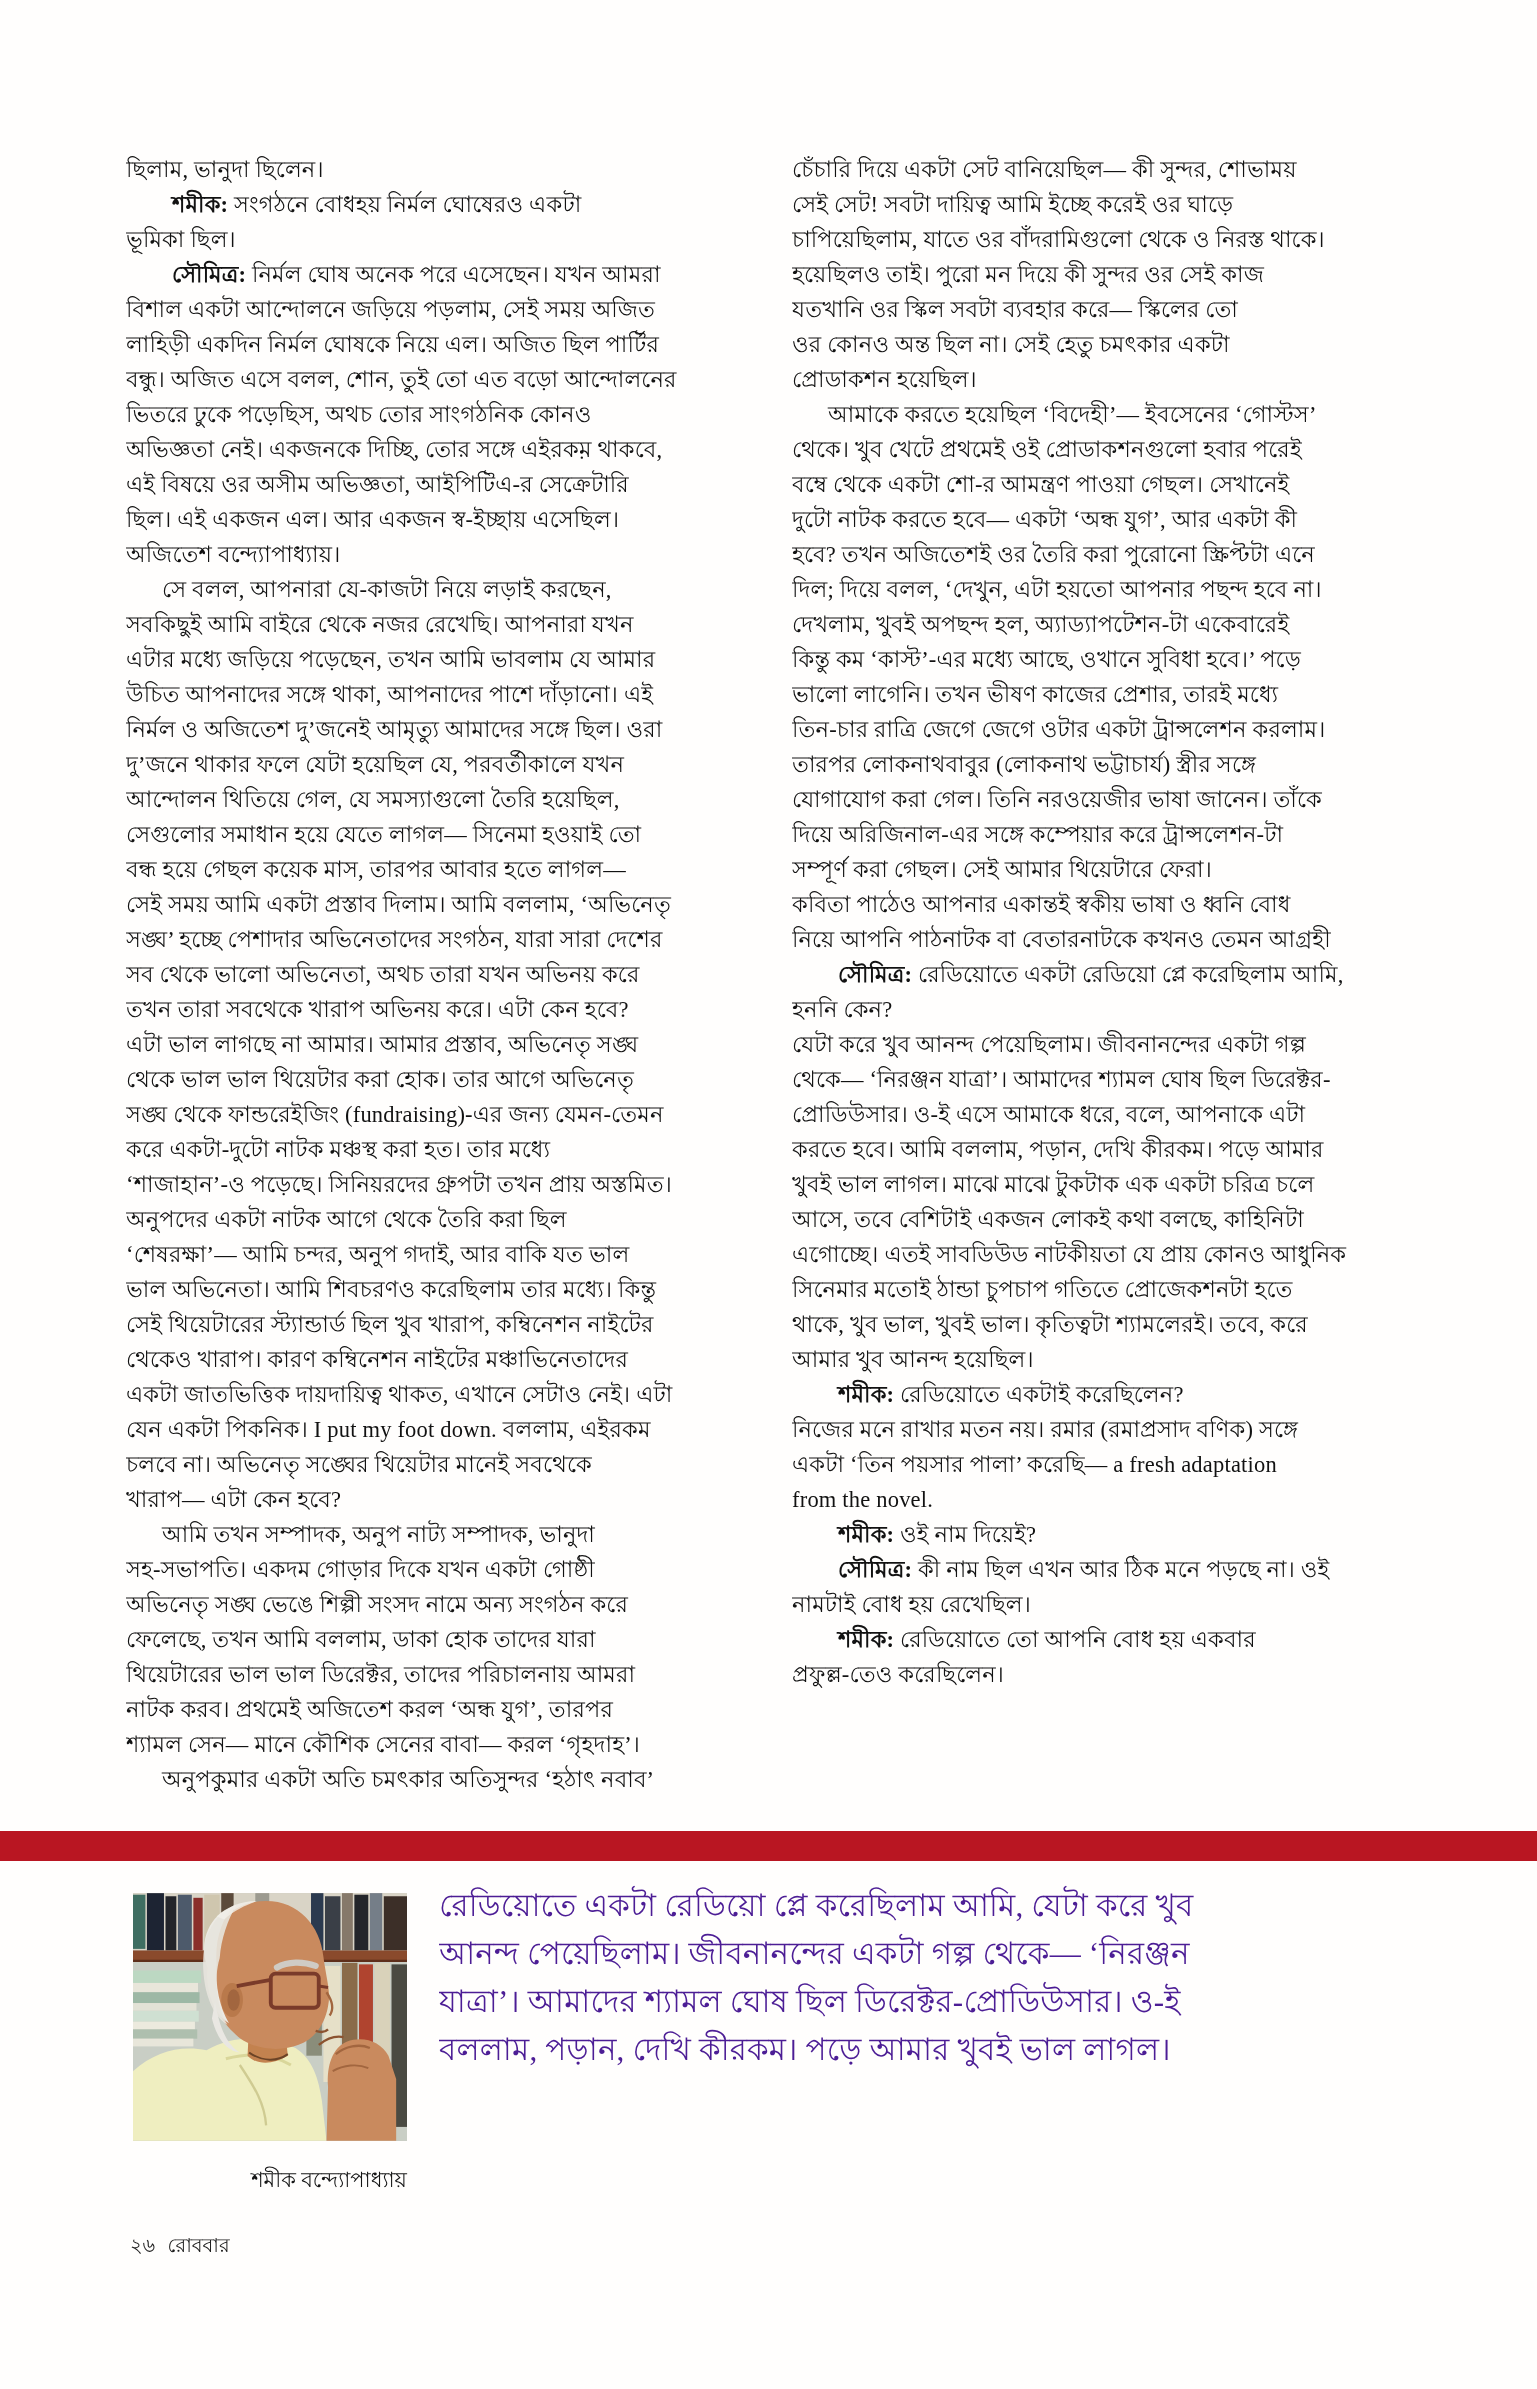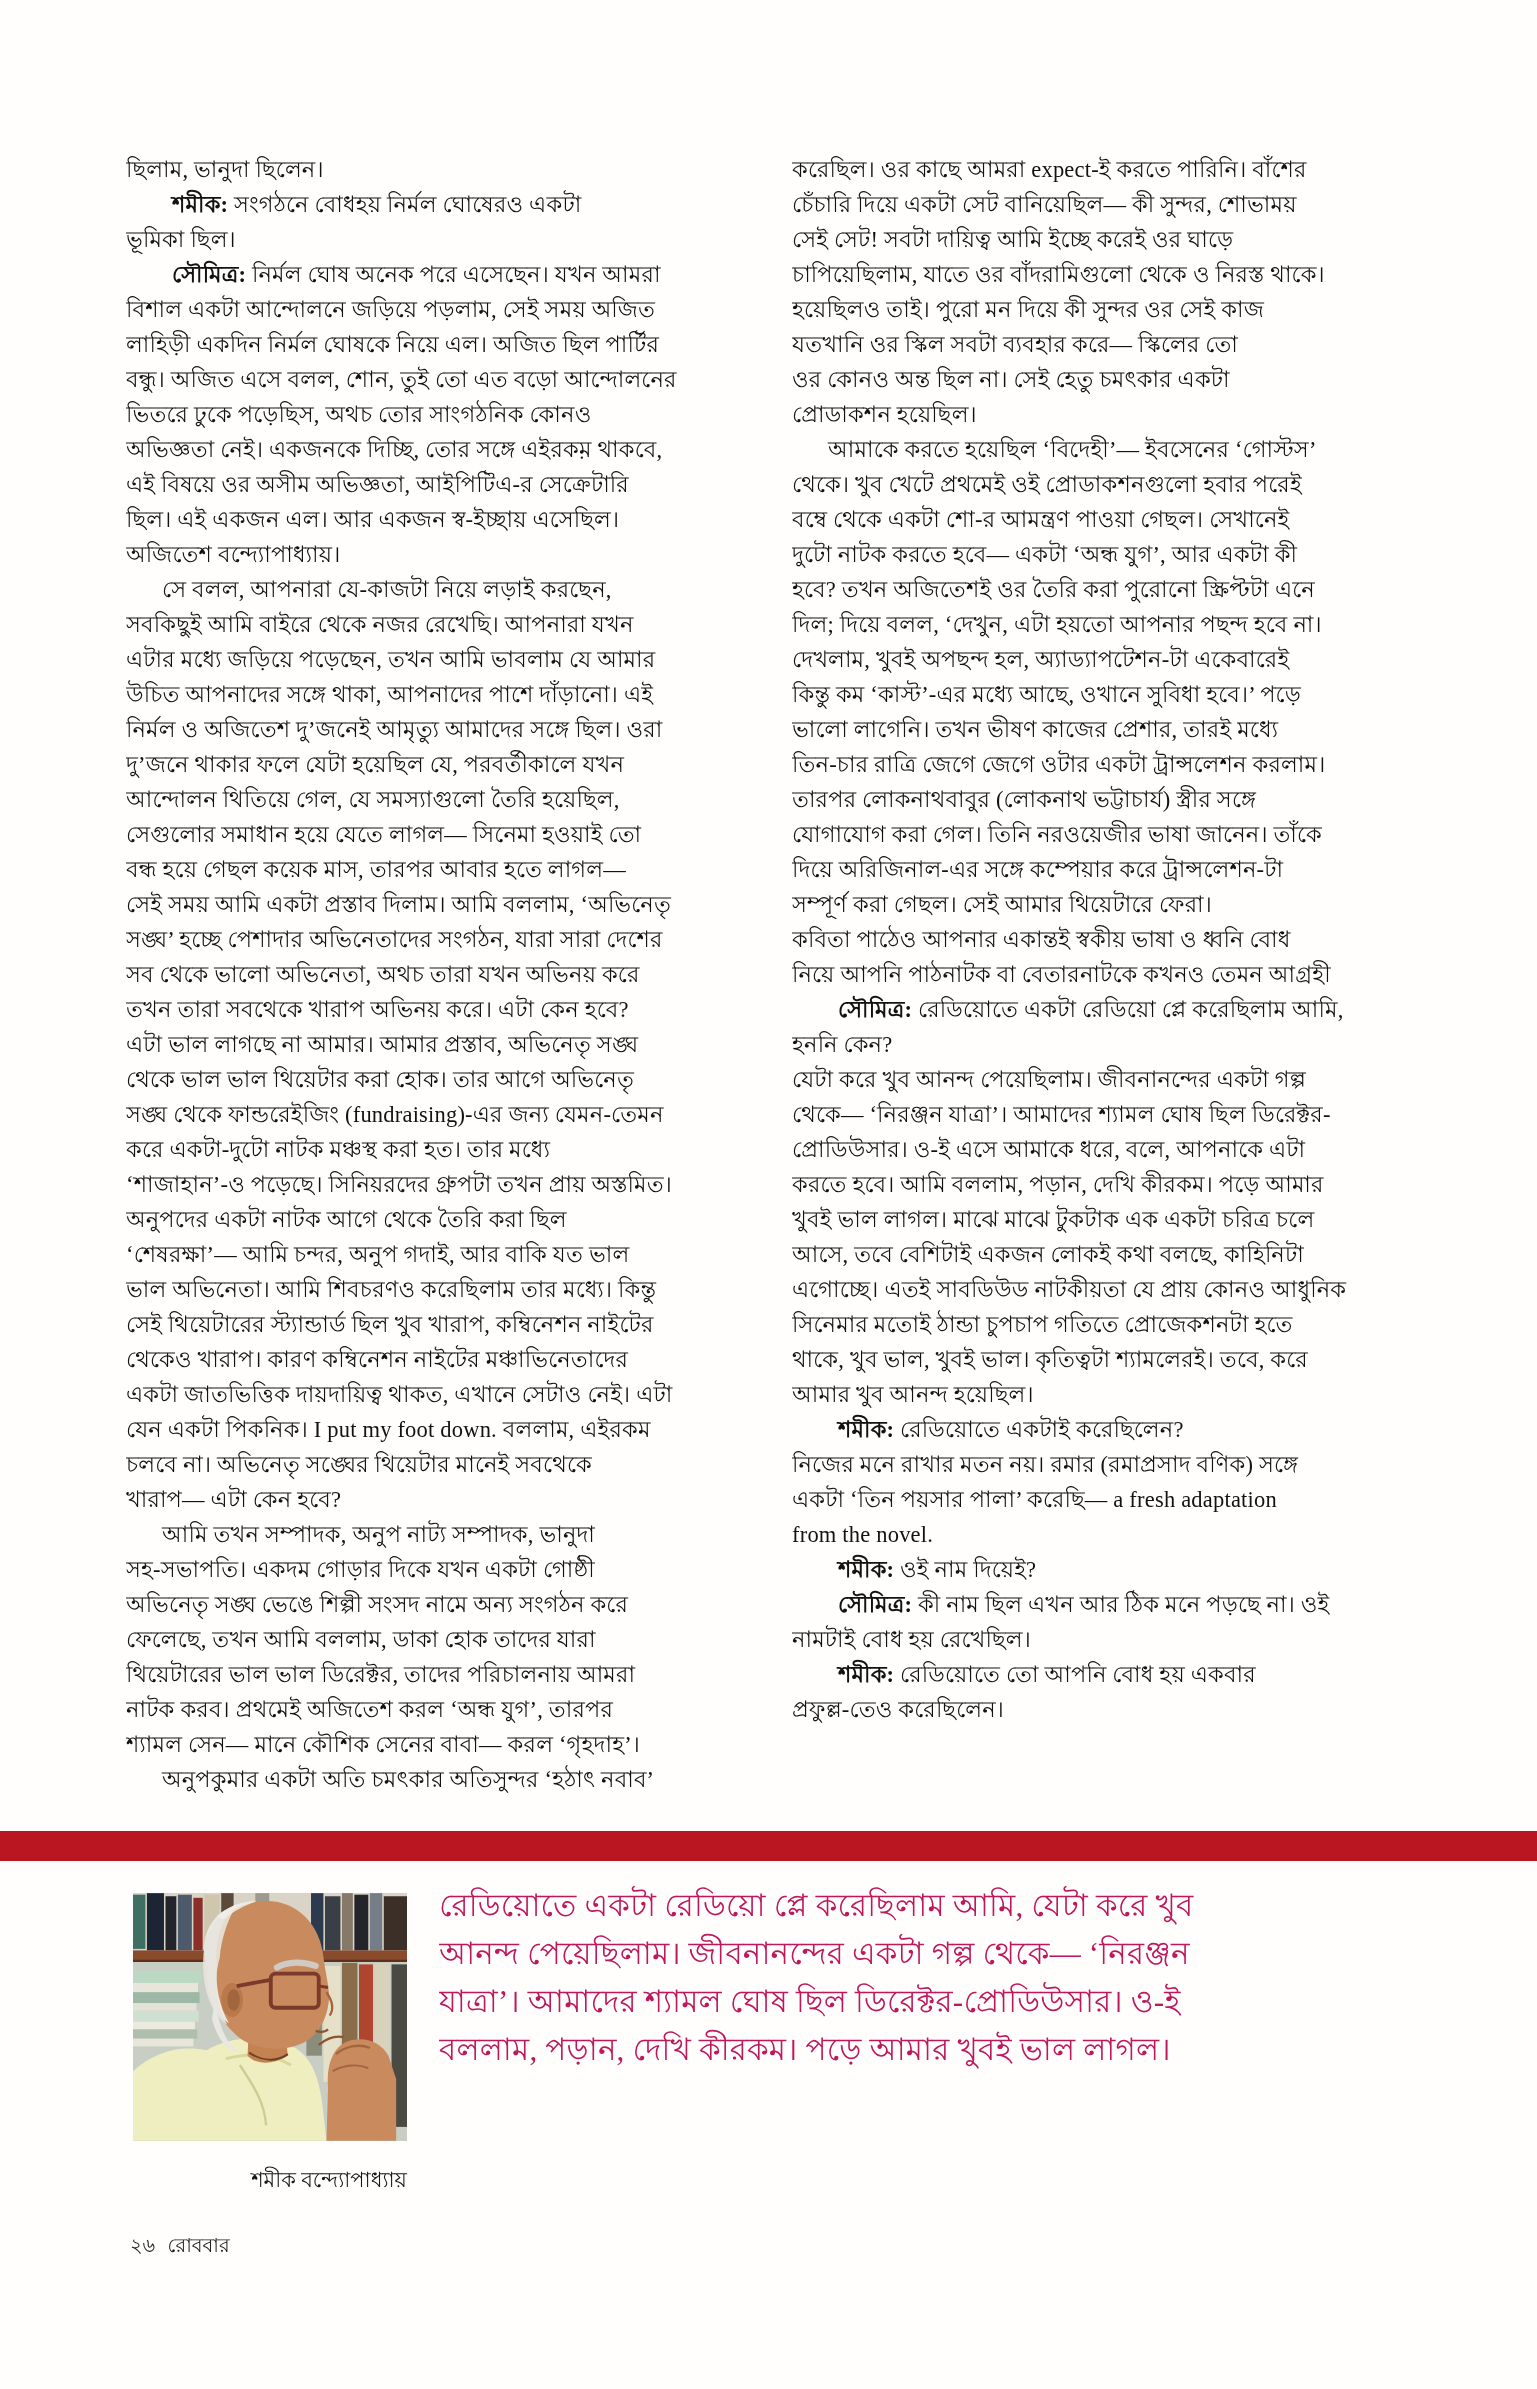--- a/index.html
+++ b/index.html
@@ -21,21 +21,21 @@
   .photo{
     position:absolute;left:133px;top:1893px;width:274px;height:248px;
     overflow:hidden;background:#cfd3cc;
   }
   .photo svg{display:block;}
   .pullquote{
     position:absolute;left:439px;top:1882px;width:973px;
   }
   .pullquote .qline{
     font-size:31px;line-height:48px;white-space:nowrap;overflow:hidden;
-    color:#be185d;letter-spacing:0.2px;
+    color:#4c1d95;letter-spacing:0.2px;
   }
   .caption{
     position:absolute;left:133px;top:2164px;width:274px;text-align:right;
     font-size:21px;color:#151515;
   }
   .footer{
     position:absolute;left:130px;top:2231px;font-size:19.4px;color:#1b1b1b;
     display:flex;gap:12.4px;align-items:center;
   }
 </style>
@@ -86,21 +86,20 @@
     <div class="line">সহ-সভাপতি। একদম গোড়ার দিকে যখন একটা গোষ্ঠী</div>
     <div class="line">অভিনেতৃ সঙ্ঘ ভেঙে শিল্পী সংসদ নামে অন্য সংগঠন করে</div>
     <div class="line">ফেলেছে, তখন আমি বললাম, ডাকা হোক তাদের যারা</div>
     <div class="line">থিয়েটারের ভাল ভাল ডিরেক্টর, তাদের পরিচালনায় আমরা</div>
     <div class="line">নাটক করব। প্রথমেই অজিতেশ করল ‘অন্ধ যুগ’, তারপর</div>
     <div class="line">শ্যামল সেন— মানে কৌশিক সেনের বাবা— করল ‘গৃহদাহ’।</div>
     <div class="line indent">অনুপকুমার একটা অতি চমৎকার অতিসুন্দর ‘হঠাৎ নবাব’</div>
   </div>
 
 <div class="column col-right" id="col-right">
-    <div class="line">করেছিল। ওর কাছে আমরা expect-ই করতে পারিনি। বাঁশের</div>
     <div class="line">চেঁচারি দিয়ে একটা সেট বানিয়েছিল— কী সুন্দর, শোভাময়</div>
     <div class="line">সেই সেট! সবটা দায়িত্ব আমি ইচ্ছে করেই ওর ঘাড়ে</div>
     <div class="line">চাপিয়েছিলাম, যাতে ওর বাঁদরামিগুলো থেকে ও নিরস্ত থাকে।</div>
     <div class="line">হয়েছিলও তাই। পুরো মন দিয়ে কী সুন্দর ওর সেই কাজ</div>
     <div class="line">যতখানি ওর স্কিল সবটা ব্যবহার করে— স্কিলের তো</div>
     <div class="line">ওর কোনও অন্ত ছিল না। সেই হেতু চমৎকার একটা</div>
     <div class="line">প্রোডাকশন হয়েছিল।</div>
     <div class="line indent">আমাকে করতে হয়েছিল ‘বিদেহী’— ইবসেনের ‘গোস্টস’</div>
     <div class="line">থেকে। খুব খেটে প্রথমেই ওই প্রোডাকশনগুলো হবার পরেই</div>
     <div class="line">বম্বে থেকে একটা শো-র আমন্ত্রণ পাওয়া গেছল। সেখানেই</div>

